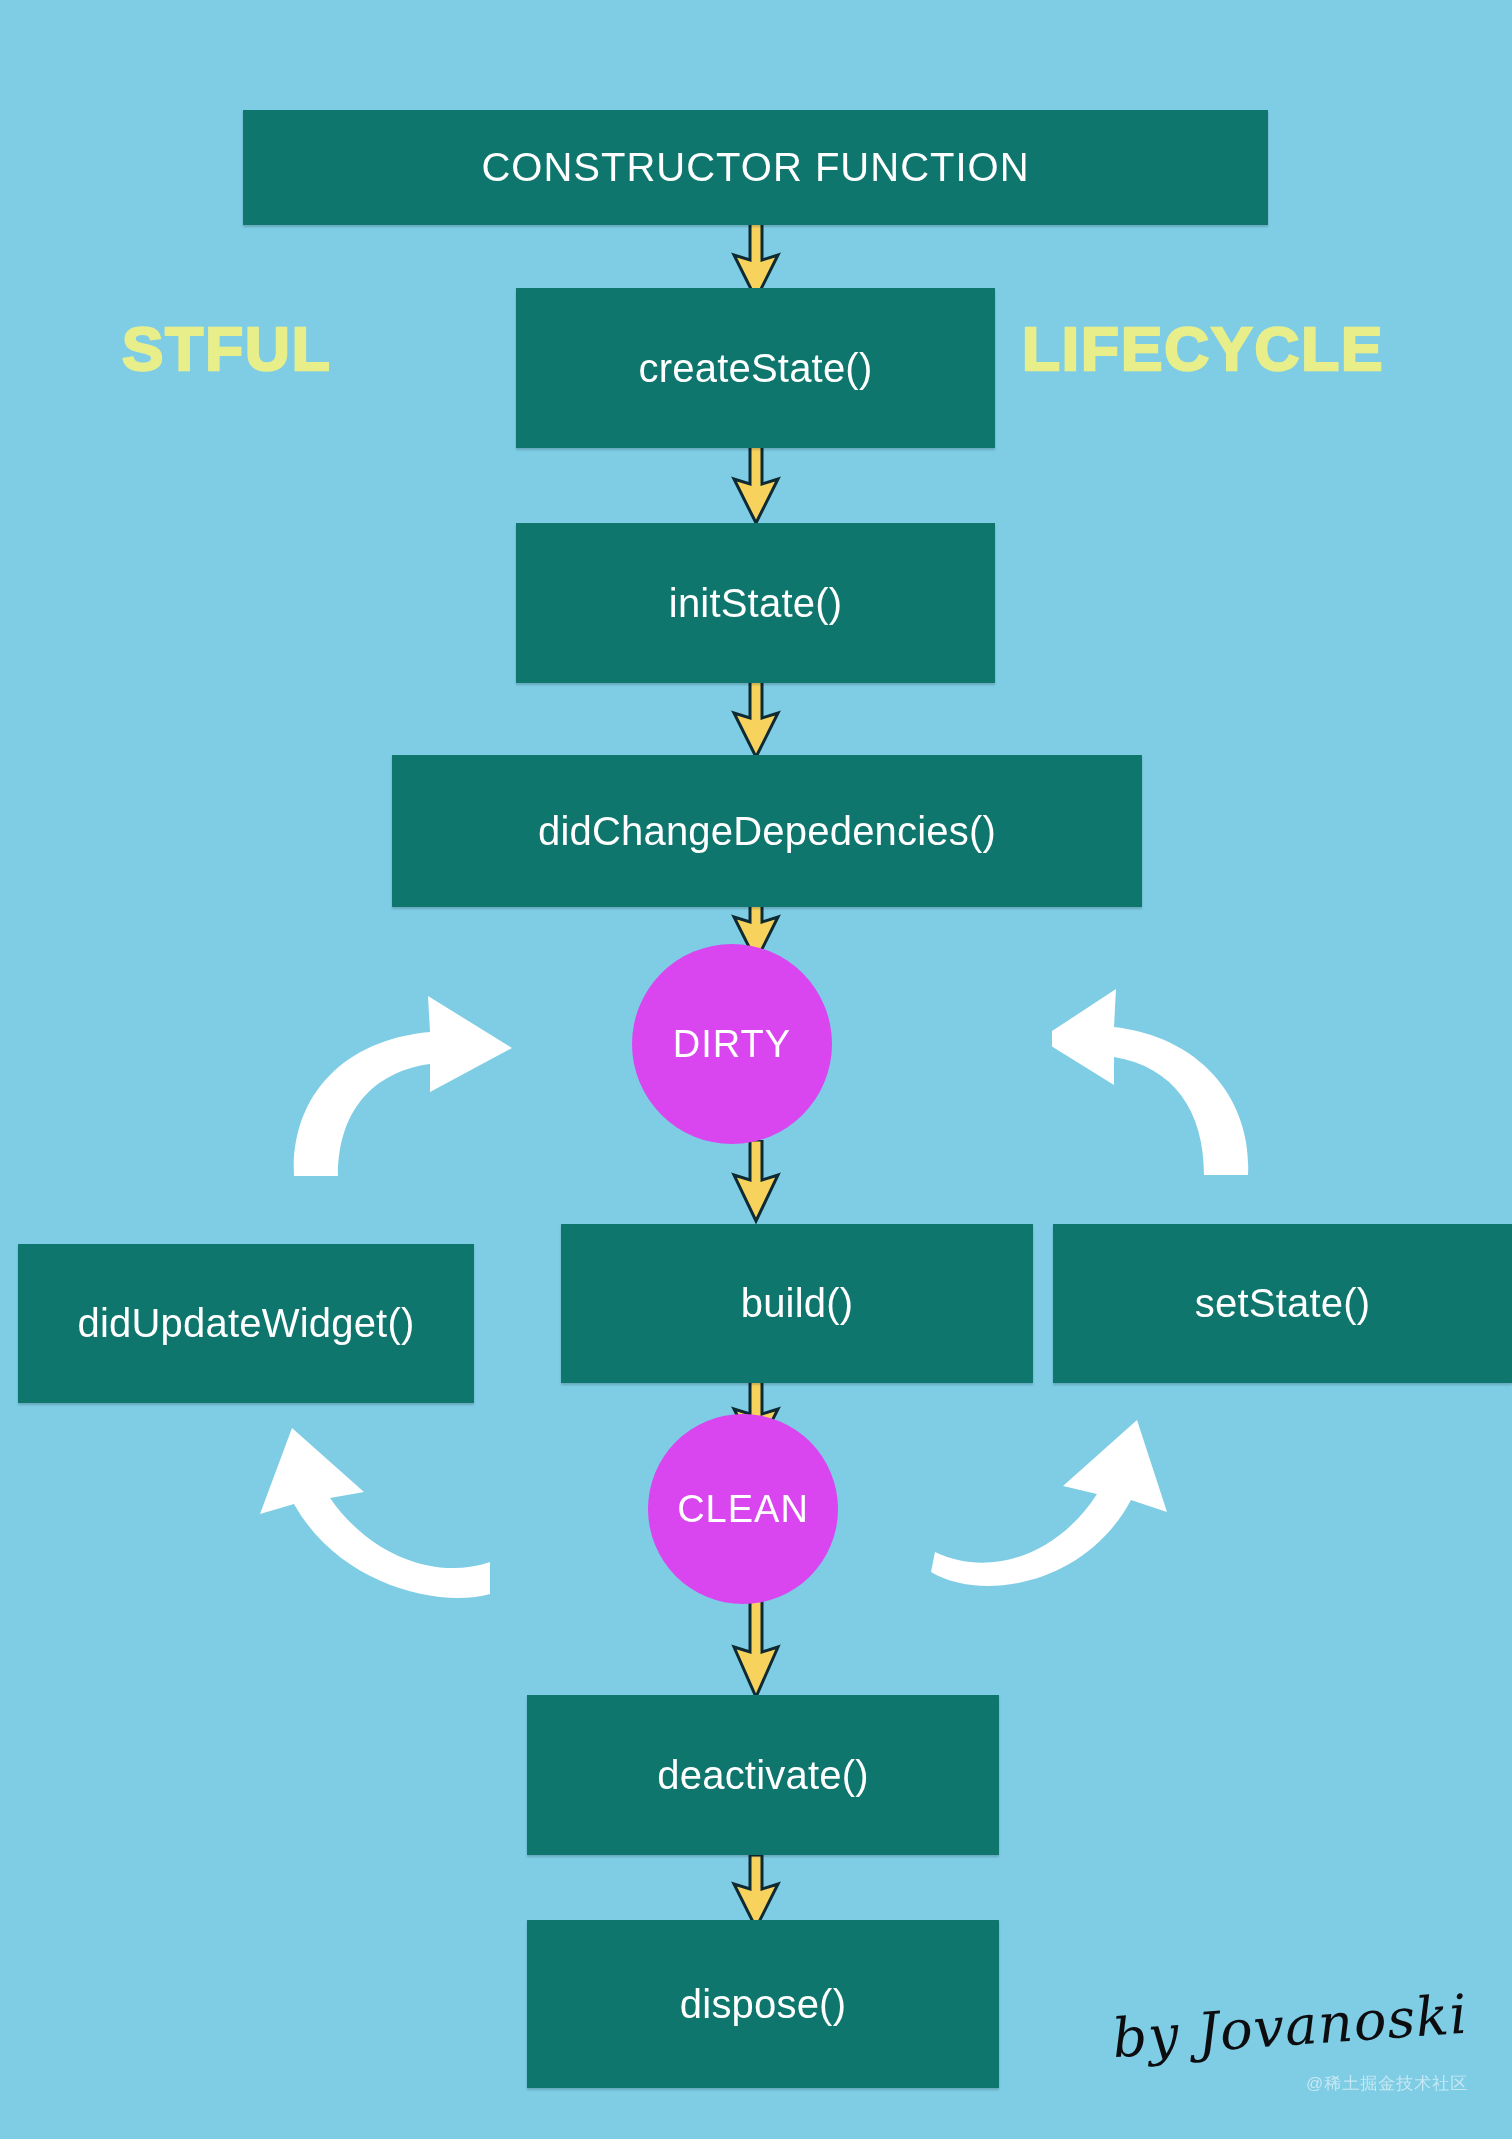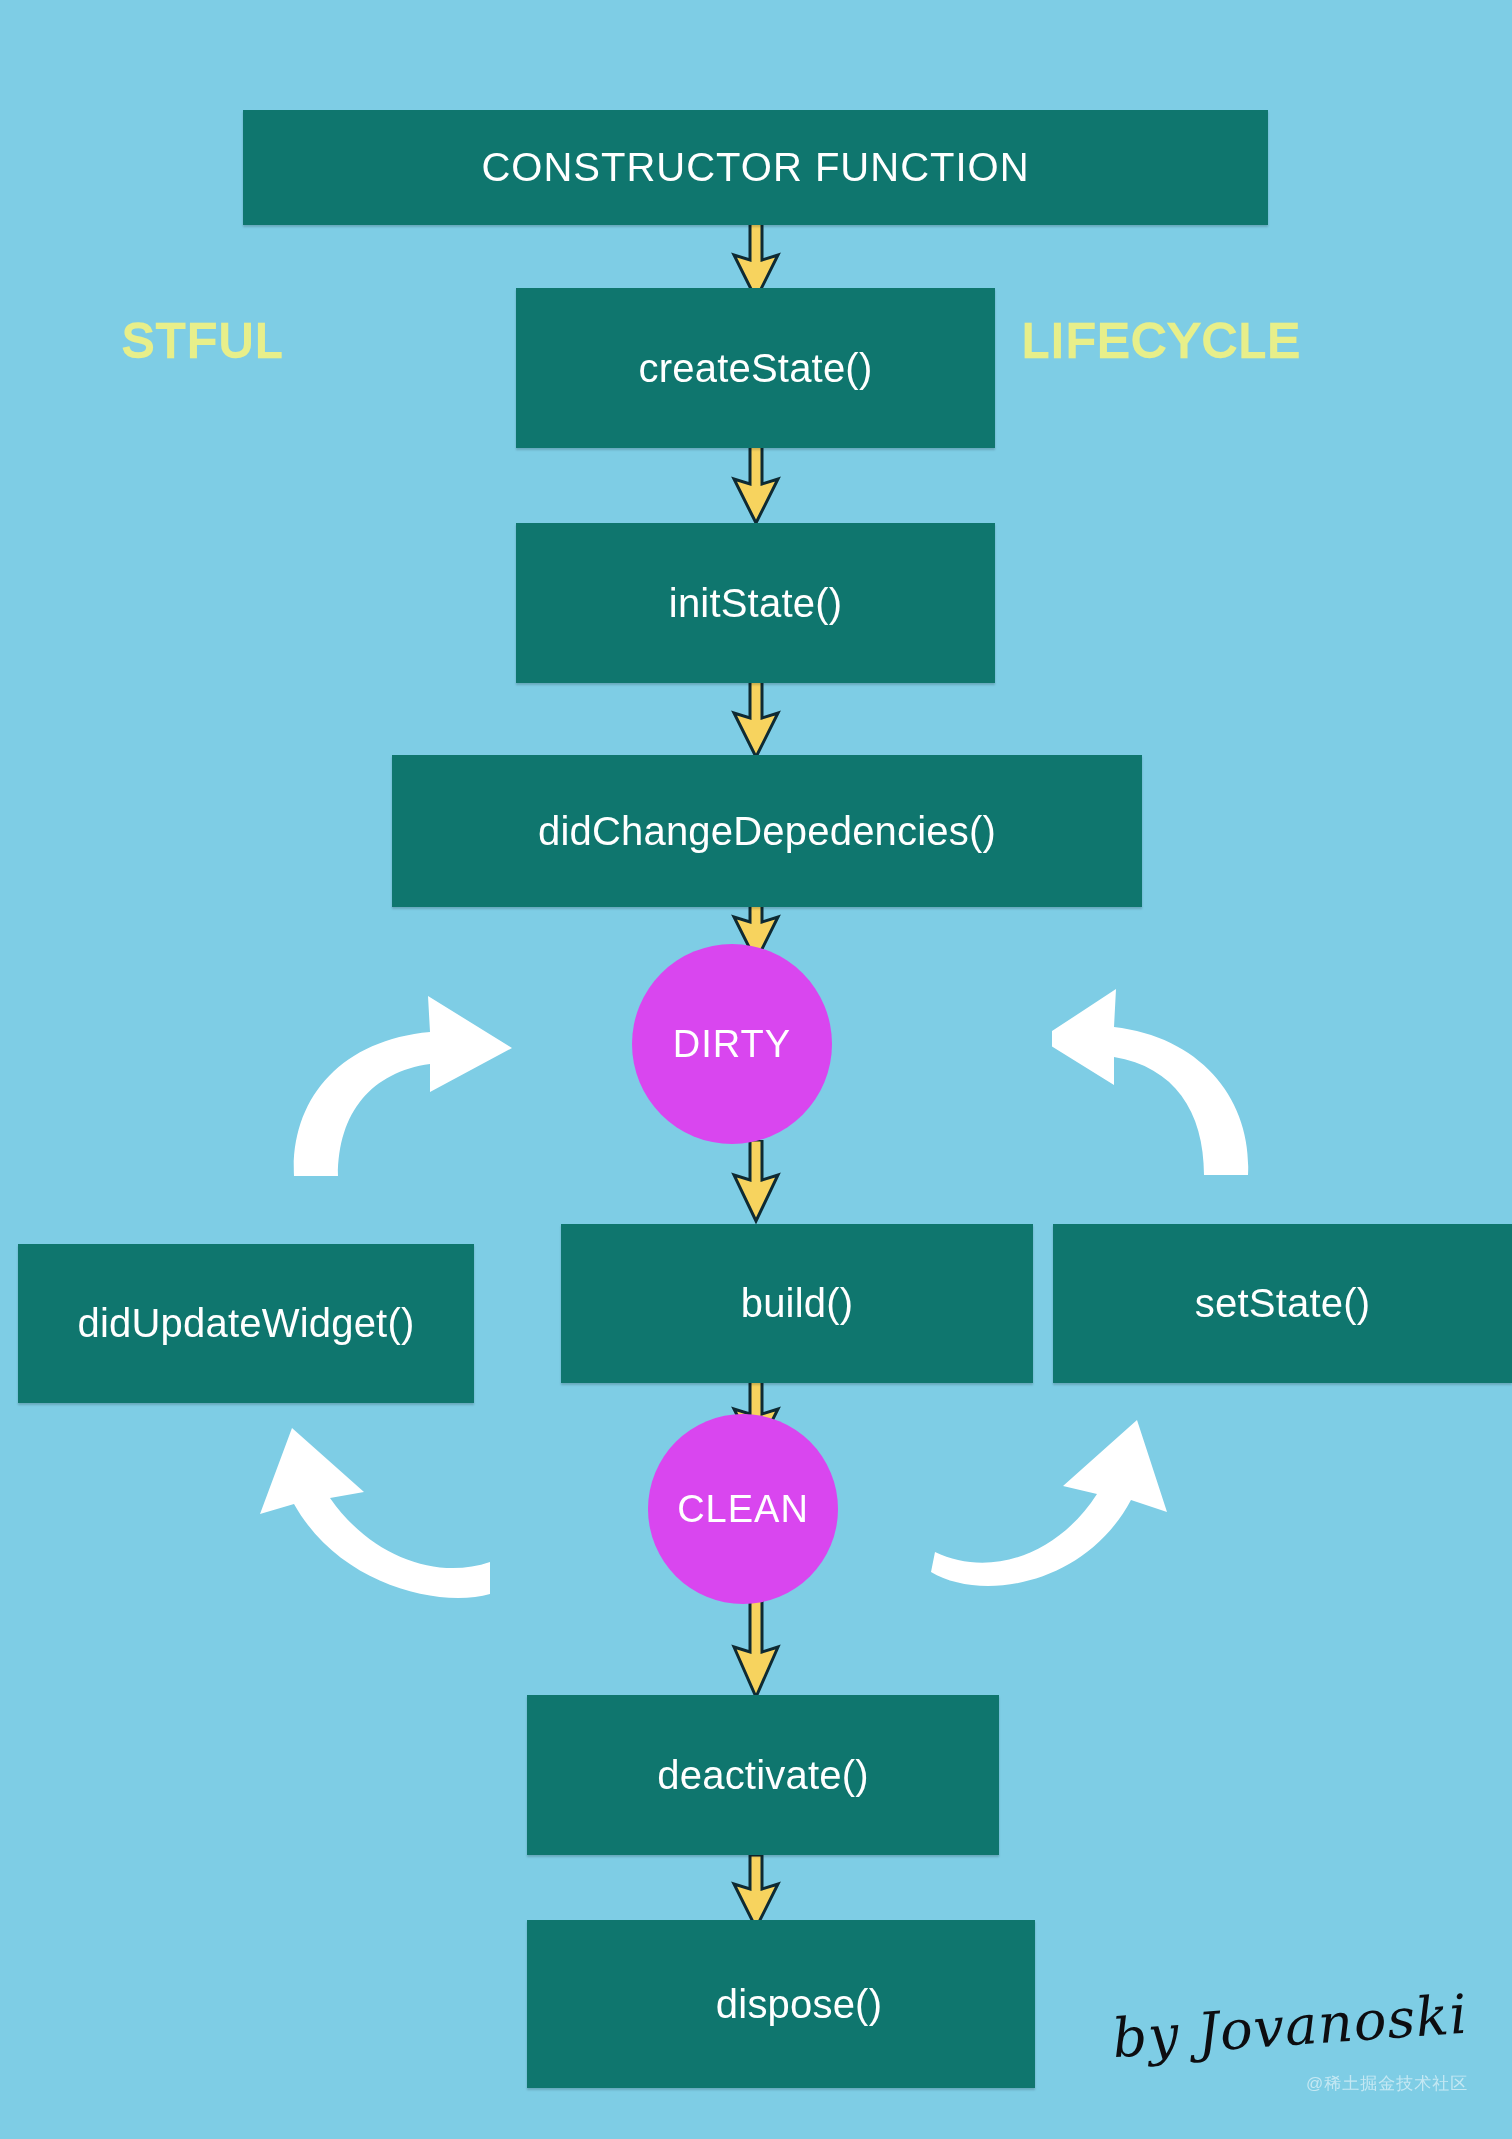--- a/index.html
+++ b/index.html
@@ -28,21 +28,21 @@
   }
 
   #box-constructor{left:243px;top:110px;width:1025px;height:115px;font-size:40px;letter-spacing:1px;}
   #box-createstate {left:516px;top:288px;width:479px;height:160px;font-size:40px;}
   #box-initstate   {left:516px;top:523px;width:479px;height:160px;font-size:40px;}
   #box-diddeps     {left:392px;top:755px;width:750px;height:152px;font-size:40px;}
   #box-didupdate   {left:18px;top:1224px;width:456px;height:159px;font-size:40px;margin-top:20px;}
   #box-build       {left:527px;top:1224px;width:472px;height:159px;font-size:40px;margin-left:34px;}
   #box-setstate    {left:1053px;top:1224px;width:459px;height:159px;font-size:40px;}
   #box-deactivate  {left:527px;top:1695px;width:472px;height:160px;font-size:40px;}
-  #box-dispose     {left:527px;top:1920px;width:472px;height:168px;font-size:40px;padding-left:36px;}
+  #box-dispose     {left:527px;top:1920px;width:472px;height:168px;font-size:40px;}
 
   
   .circle{
     position:absolute;
     background:#d946ef;
     border-radius:50%;
     color:#fff;
     display:flex;align-items:center;justify-content:center;
     font-size:38px;
     letter-spacing:1px;
@@ -50,22 +50,22 @@
   }
   #circle-dirty{left:632px;top:944px;width:200px;height:200px;}
   #circle-clean{left:648px;top:1414px;width:190px;height:190px;}
 
   
   .yarrow{position:absolute;z-index:3;}
 
   
   .outline-word{
     position:absolute;
-    font-size:48px;
-    font-weight:normal;
+    font-size:62px;
+    font-weight:bold;
     letter-spacing:2px;
     color:transparent;
     -webkit-text-stroke:2.5px #e8ef8a;
     text-shadow:0 0 1px #e8ef8a;
     z-index:2;
     white-space:nowrap;
     font-family:"Liberation Sans", sans-serif;
   }
   #word-left{left:122px;top:313px;}
   #word-right{left:1022px;top:313px;}

